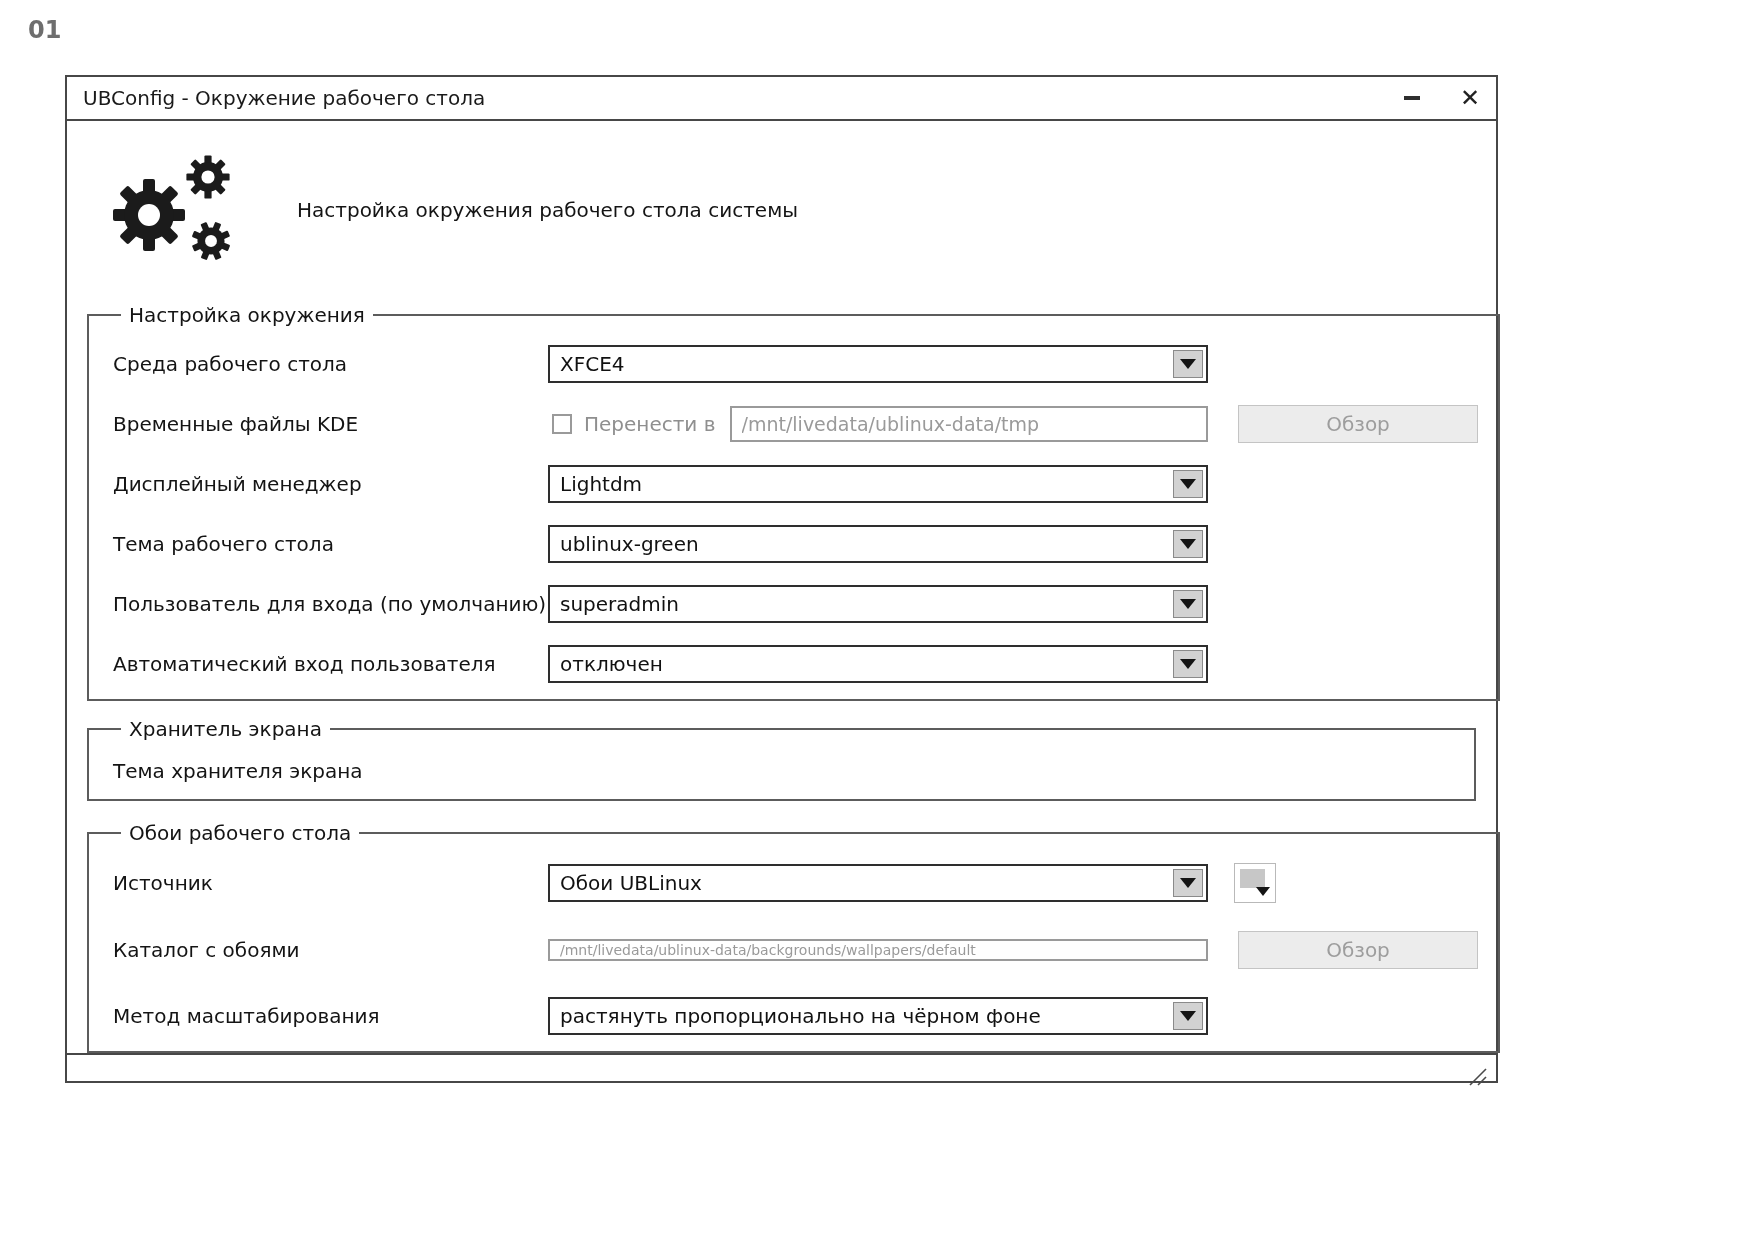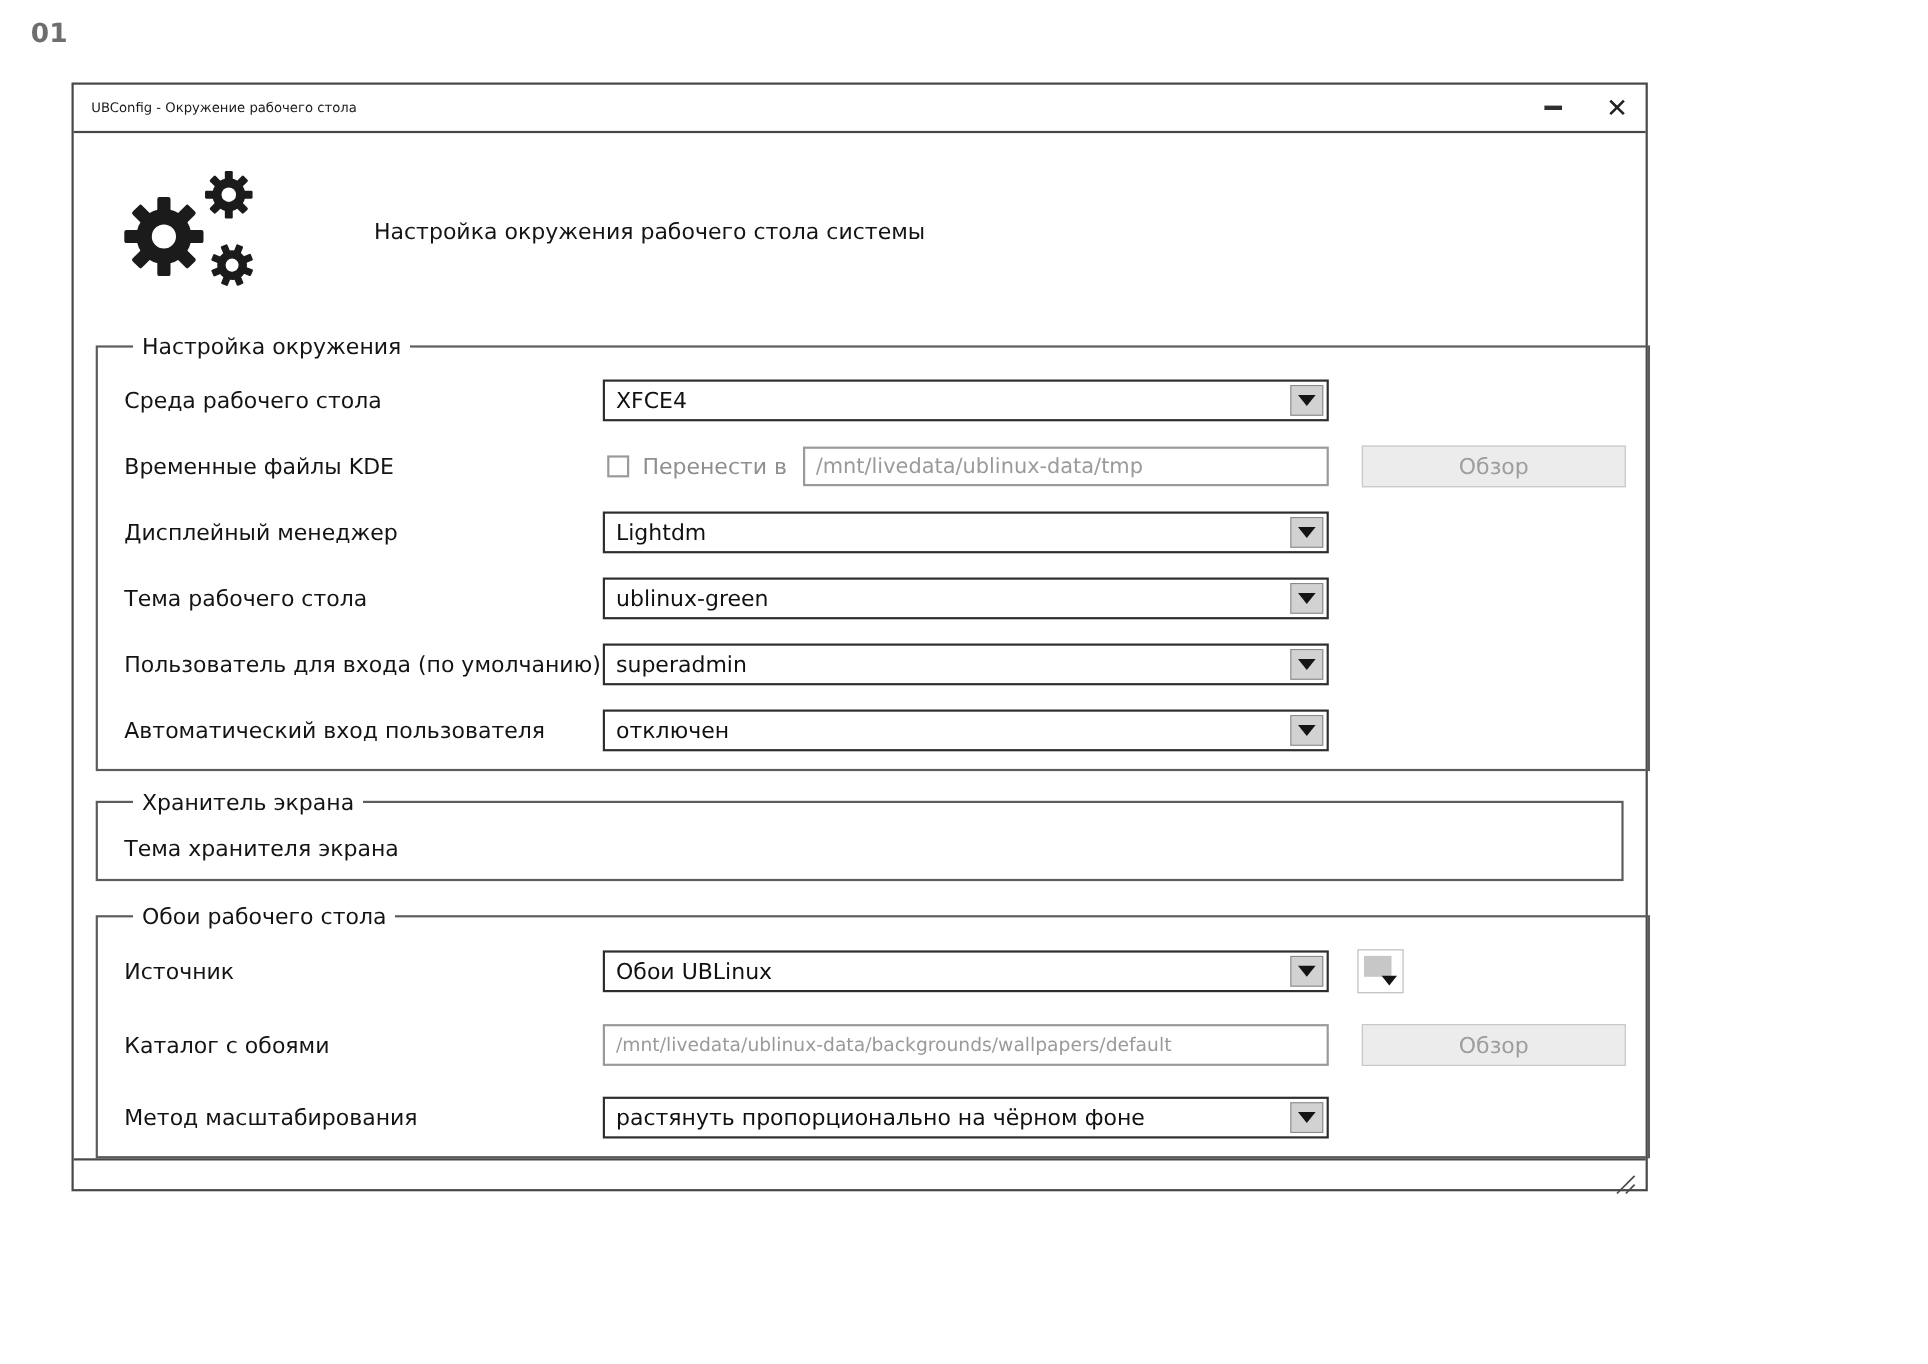--- a/index.html
+++ b/index.html
@@ -11,27 +11,27 @@
 
   .window {
     position:absolute; left:65px; top:75px; width:1433px; height:1008px;
     border:2px solid #474747; background:#fff; display:flex; flex-direction:column;
   }
 
   .titlebar {
     flex:0 0 auto; height:44px; display:flex; align-items:center;
     padding:0 16px; border-bottom:2px solid #474747;
   }
-  .title { flex:1; font-size:12px; color:#1a1a1a; }
+  .title { flex:1; font-size:20px; color:#1a1a1a; }
   .btn-min { width:16px; height:4px; background:#2e2e2e; margin-right:40px; cursor:pointer; }
   .btn-close { font-size:24px; line-height:1; color:#222; cursor:pointer; font-weight:600; }
 
   .content { flex:1 1 auto; padding:0 20px; }
 
-  .app-header { display:flex; align-items:center; margin:30px 0 0 24px; height:118px;gap:43px; }
+  .app-header { display:flex; align-items:center; margin:30px 0 0 24px; height:118px; }
   .gears-box { width:130px; height:118px; flex:0 0 auto; }
   .header-text { margin-left:56px; font-size:20px; color:#141414; }
 
   fieldset { border:2px solid #5c5c5c; padding:6px 20px 16px 24px; margin:0; }
   .fs-env { margin-top:34px; }
   .fs-saver { margin-top:16px; }
   .fs-wall { margin-top:20px; }
   legend { font-size:20px; color:#141414; padding:0 8px; margin-left:8px; }
 
   .row { display:flex; align-items:center; margin-top:22px; }
@@ -61,22 +61,22 @@
   .kde-controls { width:660px; flex:0 0 auto; display:flex; align-items:center; }
   .chk {
     appearance:none; -webkit-appearance:none; width:20px; height:20px; margin-left:4px;
     border:2px solid #9a9a9a; background:#fff; flex:0 0 auto; cursor:pointer;
   }
   .chk-label { color:#8f8f8f; font-size:20px; margin:0 14px 0 12px; white-space:nowrap; }
   .path-input {
     flex:1 1 auto; min-width:0; height:36px; border:2px solid #9a9a9a; background:#fff;
     color:#9a9a9a; font-size:19px; padding:0 10px; font-family:inherit;
   }
-  .dir-input { width:660px; flex:0 0 auto; height:38px; border:2px solid #9a9a9a; background:#fff;
-    color:#9a9a9a; font-size:17px; padding:0 10px; font-family:inherit; }
+  .dir-input { width:660px; flex:0 0 auto; height:22px; border:2px solid #9a9a9a; background:#fff;
+    color:#9a9a9a; font-size:14px; padding:0 10px; font-family:inherit; }
 
   .swatch-btn { position:relative; width:42px; height:40px; margin-left:26px; border:1px solid #b9b9b9; background:#fff; cursor:pointer; flex:0 0 auto; }
   .swatch { position:absolute; left:5px; top:5px; width:25px; height:19px; background:#c7c7c7; }
   .swatch-arrow { position:absolute; right:5px; bottom:6px; width:0; height:0;
     border-left:7px solid transparent; border-right:7px solid transparent; border-top:9px solid #141414; }
 
   .statusbar { flex:0 0 auto; margin-top:auto; height:40px; border-top:2px solid #474747; position:relative; }
   .grip { position:absolute; right:8px; bottom:6px; cursor:nwse-resize; }
 </style>
 </head>

